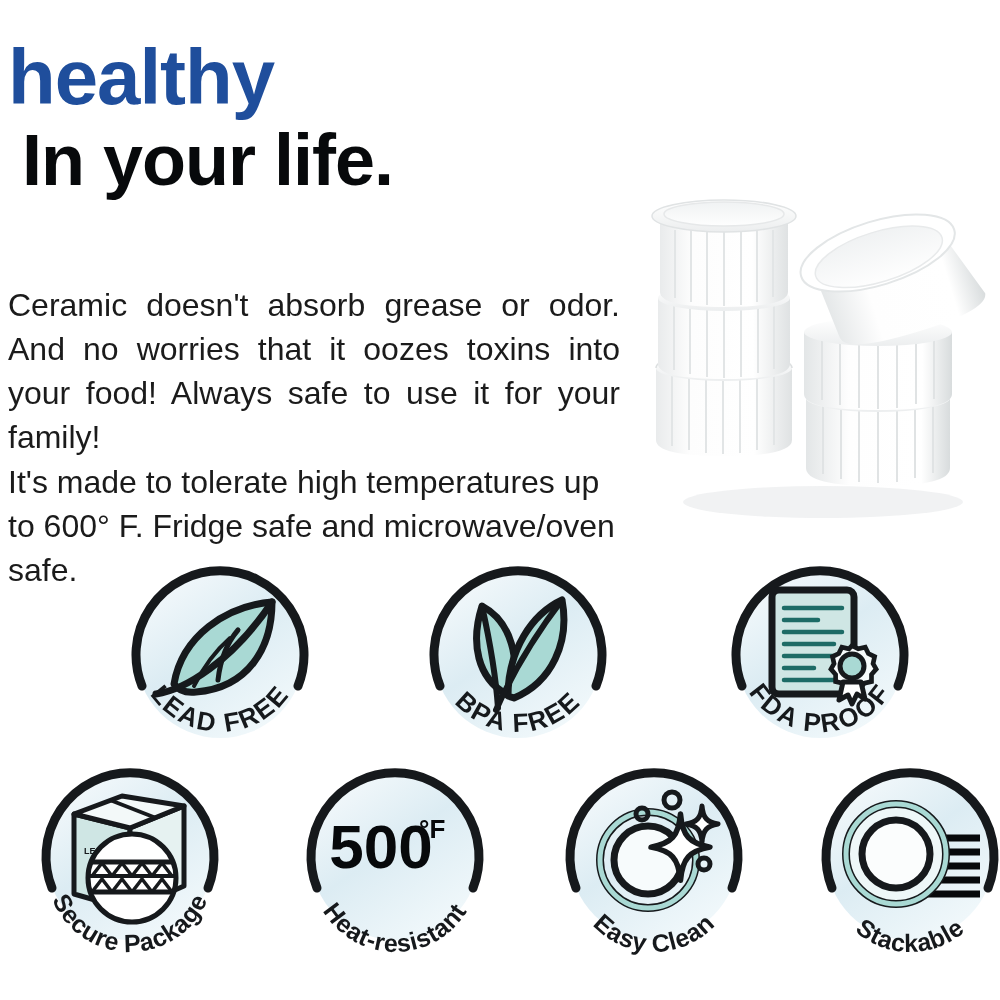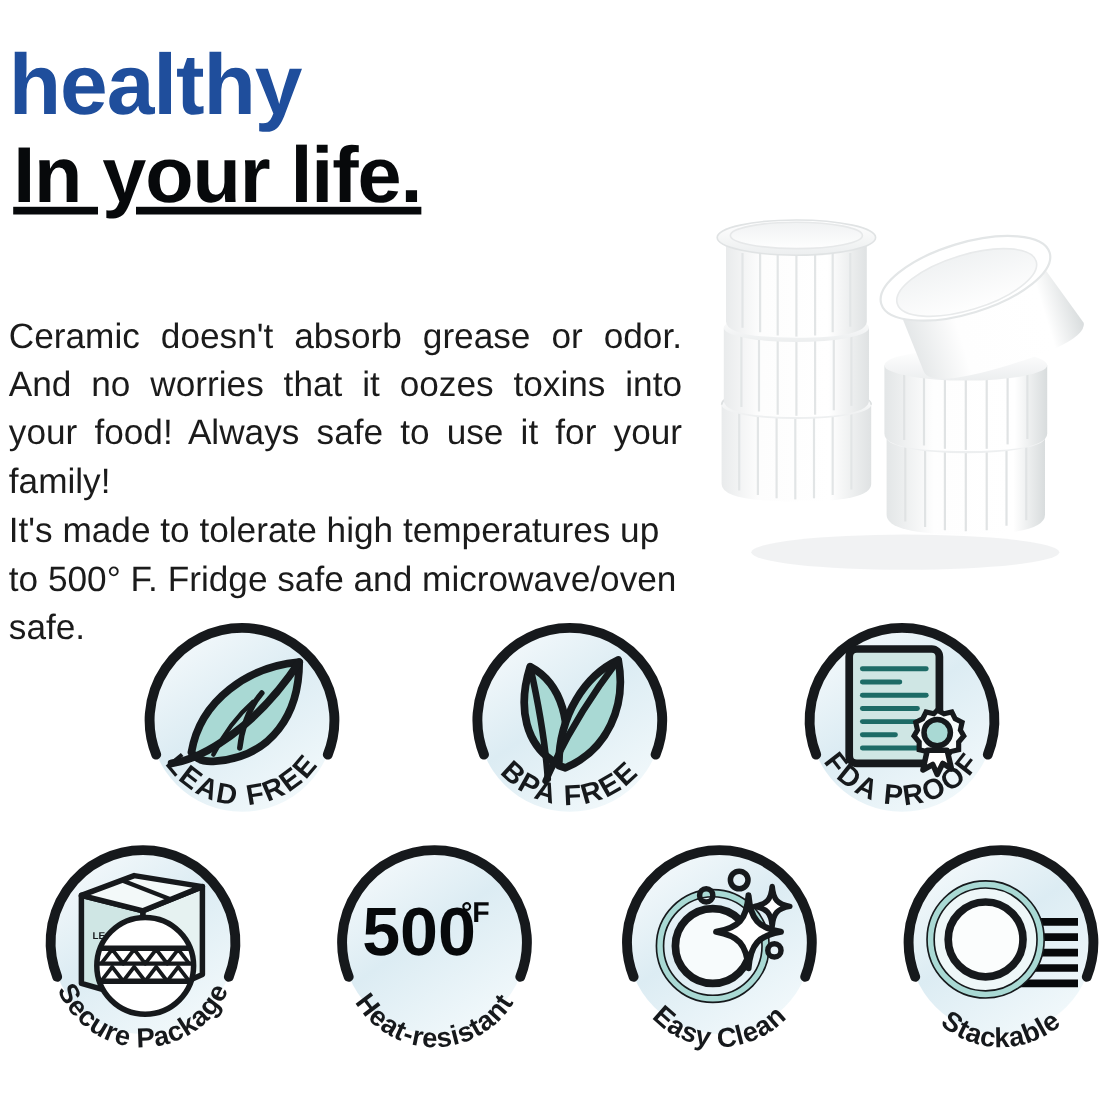--- a/index.html
+++ b/index.html
@@ -15,23 +15,22 @@
 
   
   .headline-block{position:absolute;left:8px;top:42px;width:620px;}
   .h-healthy{
     font-size:78px;line-height:0.92;font-weight:700;
     color:#1f4e9c;letter-spacing:-1px;margin:0;
     font-family:"Liberation Sans","DejaVu Sans",sans-serif;
   }
   .h-life{
     font-size:72px;line-height:1.02;font-weight:700;
-    color:#07090b;letter-spacing:-1px;margin:4px;margin-top:10px;
+    color:#07090b;letter-spacing:-1px;margin:14px;margin-top:10px;
     font-family:"Liberation Sans","DejaVu Sans",sans-serif;
-    text-decoration:underline;
   }
 
   
   .body-copy{position:absolute;left:8px;top:283px;width:612px;
     font-size:32px;line-height:1.38;color:#1b1b1b;}
   .para{margin:0;}
   .para.justify{text-align:justify;text-align-last:left;}
 
   
   .product-photo{position:absolute;left:648px;top:150px;width:344px;height:372px;}
@@ -50,21 +49,21 @@
 
 <div class="page">
 
   <div class="headline-block">
     <div class="h-healthy">healthy</div>
     <div class="h-life">In your life.</div>
   </div>
 
   <div class="body-copy">
     <p class="para justify">Ceramic doesn't absorb grease or odor. And no worries that it oozes toxins into your food! Always safe to use it for your family!</p>
-    <p class="para">It's made to tolerate high temperatures up to 500° F. Fridge safe and microwave/oven safe.</p>
+    <p class="para">It's made to tolerate high temperatures up to 600° F. Fridge safe and microwave/oven safe.</p>
   </div>
 
   <div class="product-photo">
     <svg viewBox="0 0 344 372" xmlns="http://www.w3.org/2000/svg">
       <defs>
         <linearGradient id="pw" x1="0" y1="0" x2="1" y2="0">
           <stop offset="0" stop-color="#e9ebec"></stop>
           <stop offset="0.25" stop-color="#fdfdfd"></stop>
           <stop offset="0.72" stop-color="#ffffff"></stop>
           <stop offset="1" stop-color="#dfe2e3"></stop>

